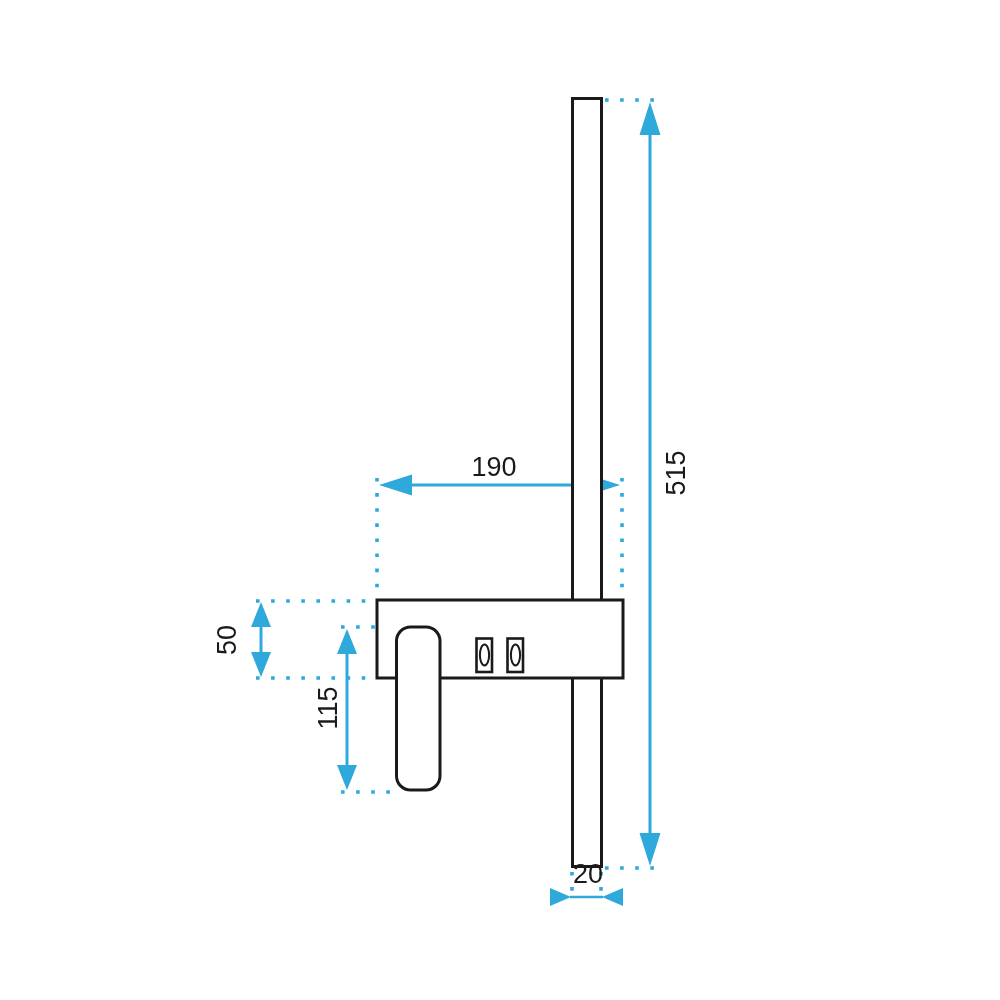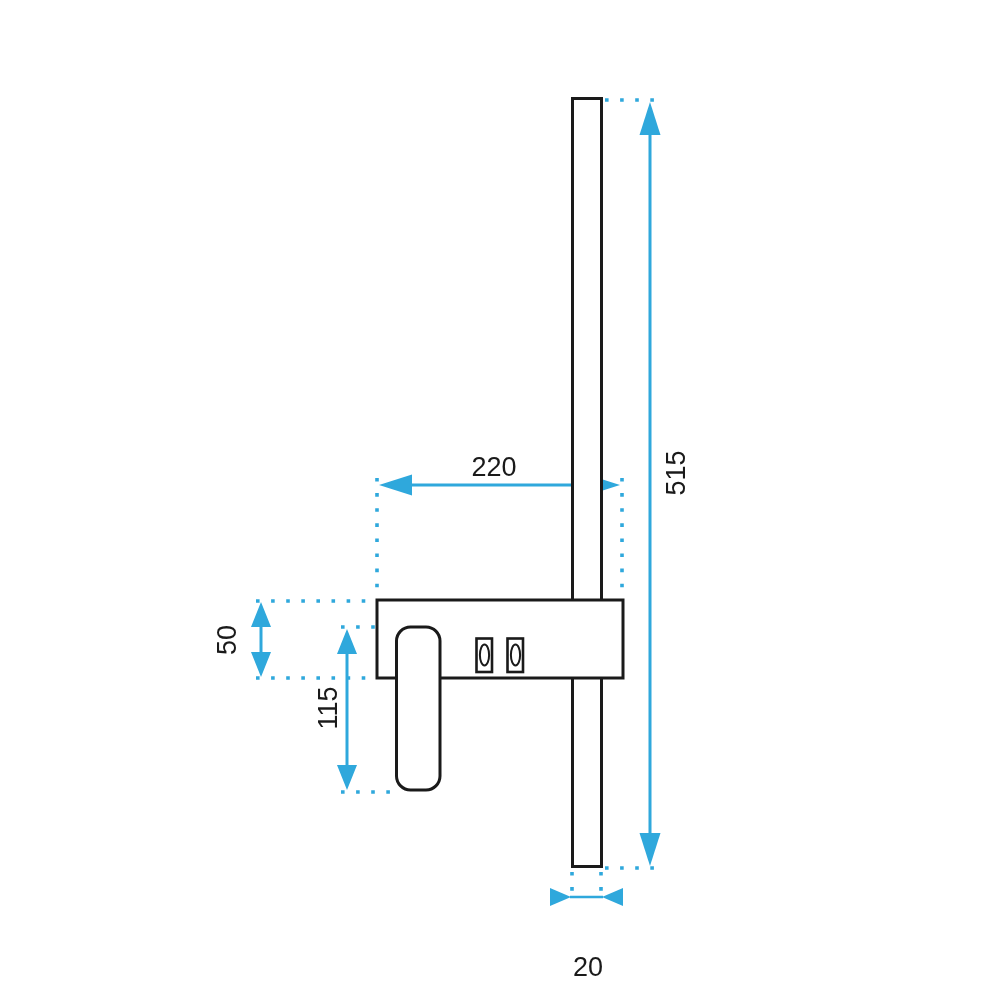--- a/index.html
+++ b/index.html
@@ -86,23 +86,23 @@
         <rect x="476.5" y="638.5" width="15.5" height="33.5" stroke-width="2.6"></rect>
         <ellipse cx="484.5" cy="655" rx="4.6" ry="10.4" stroke-width="2"></ellipse>
       </g>
       <g>
         <rect x="507.5" y="638.5" width="15.5" height="33.5" stroke-width="2.6"></rect>
         <ellipse cx="515.5" cy="655" rx="4.6" ry="10.4" stroke-width="2"></ellipse>
       </g>
     </g>
   </svg>
 
-  <div class="dim-label" style="left:494px; top:467px;">220</div>
+  <div class="dim-label" style="left:494px; top:467px;">190</div>
 
   <div class="dim-label vert" style="left:676px; top:473px;">515</div>
 
   <div class="dim-label vert" style="left:227px; top:640px;">50</div>
 
   <div class="dim-label vert" style="left:328px; top:708px;">115</div>
 
-  <div class="dim-label" style="left:588px; top:967px;">20</div>
+  <div class="dim-label" style="left:588px; top:874px;">20</div>
 
 </div>
 
 </body></html>

